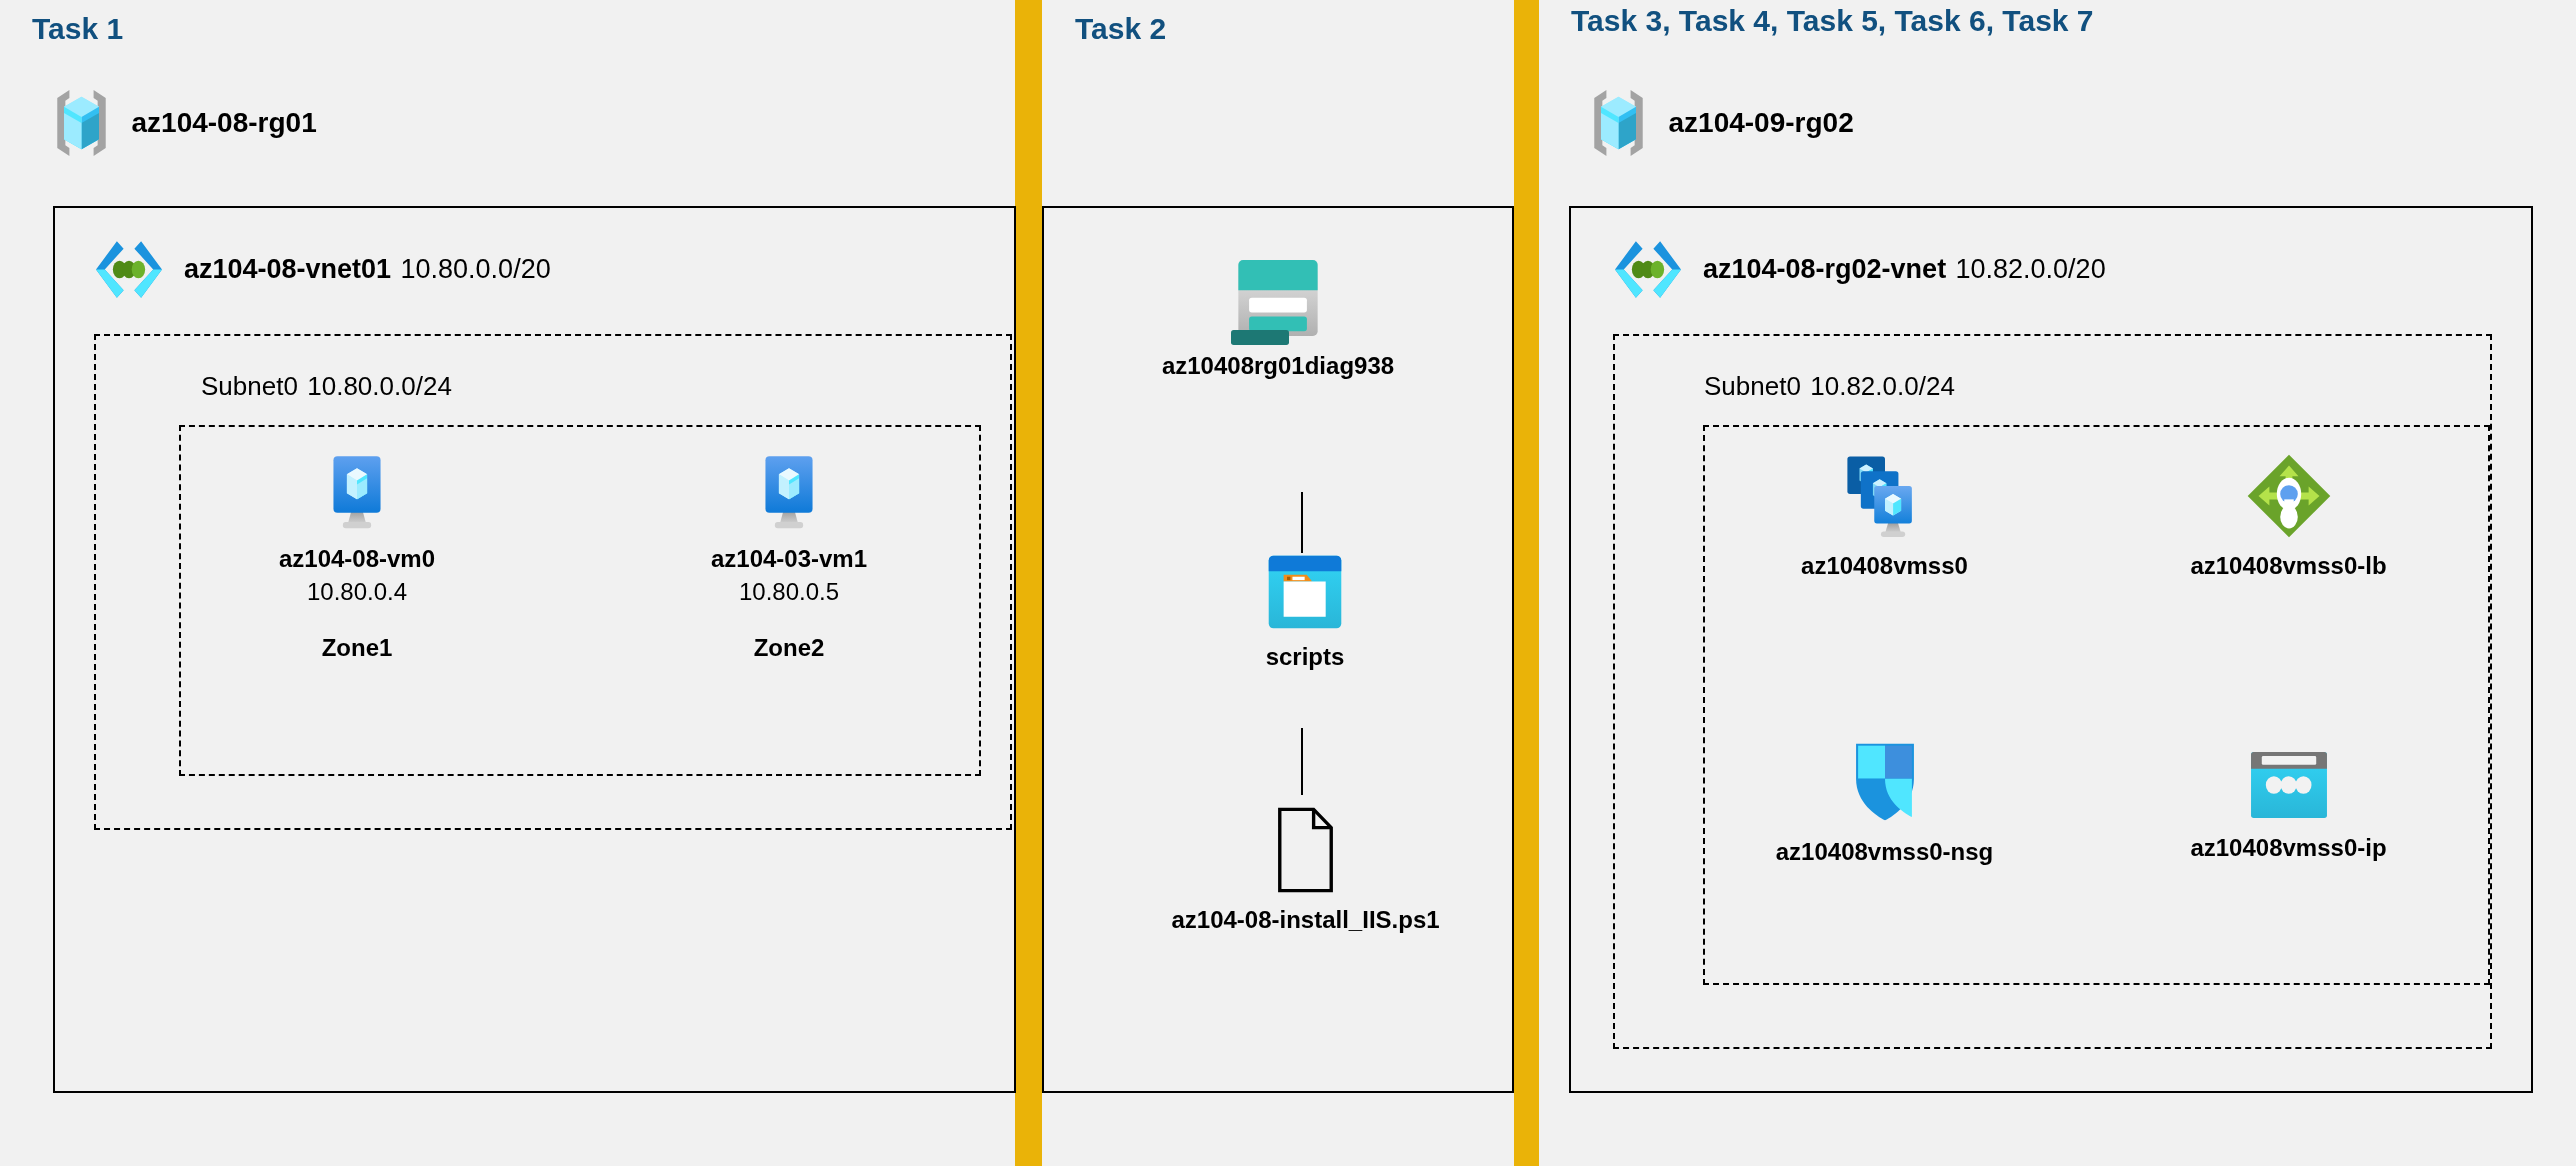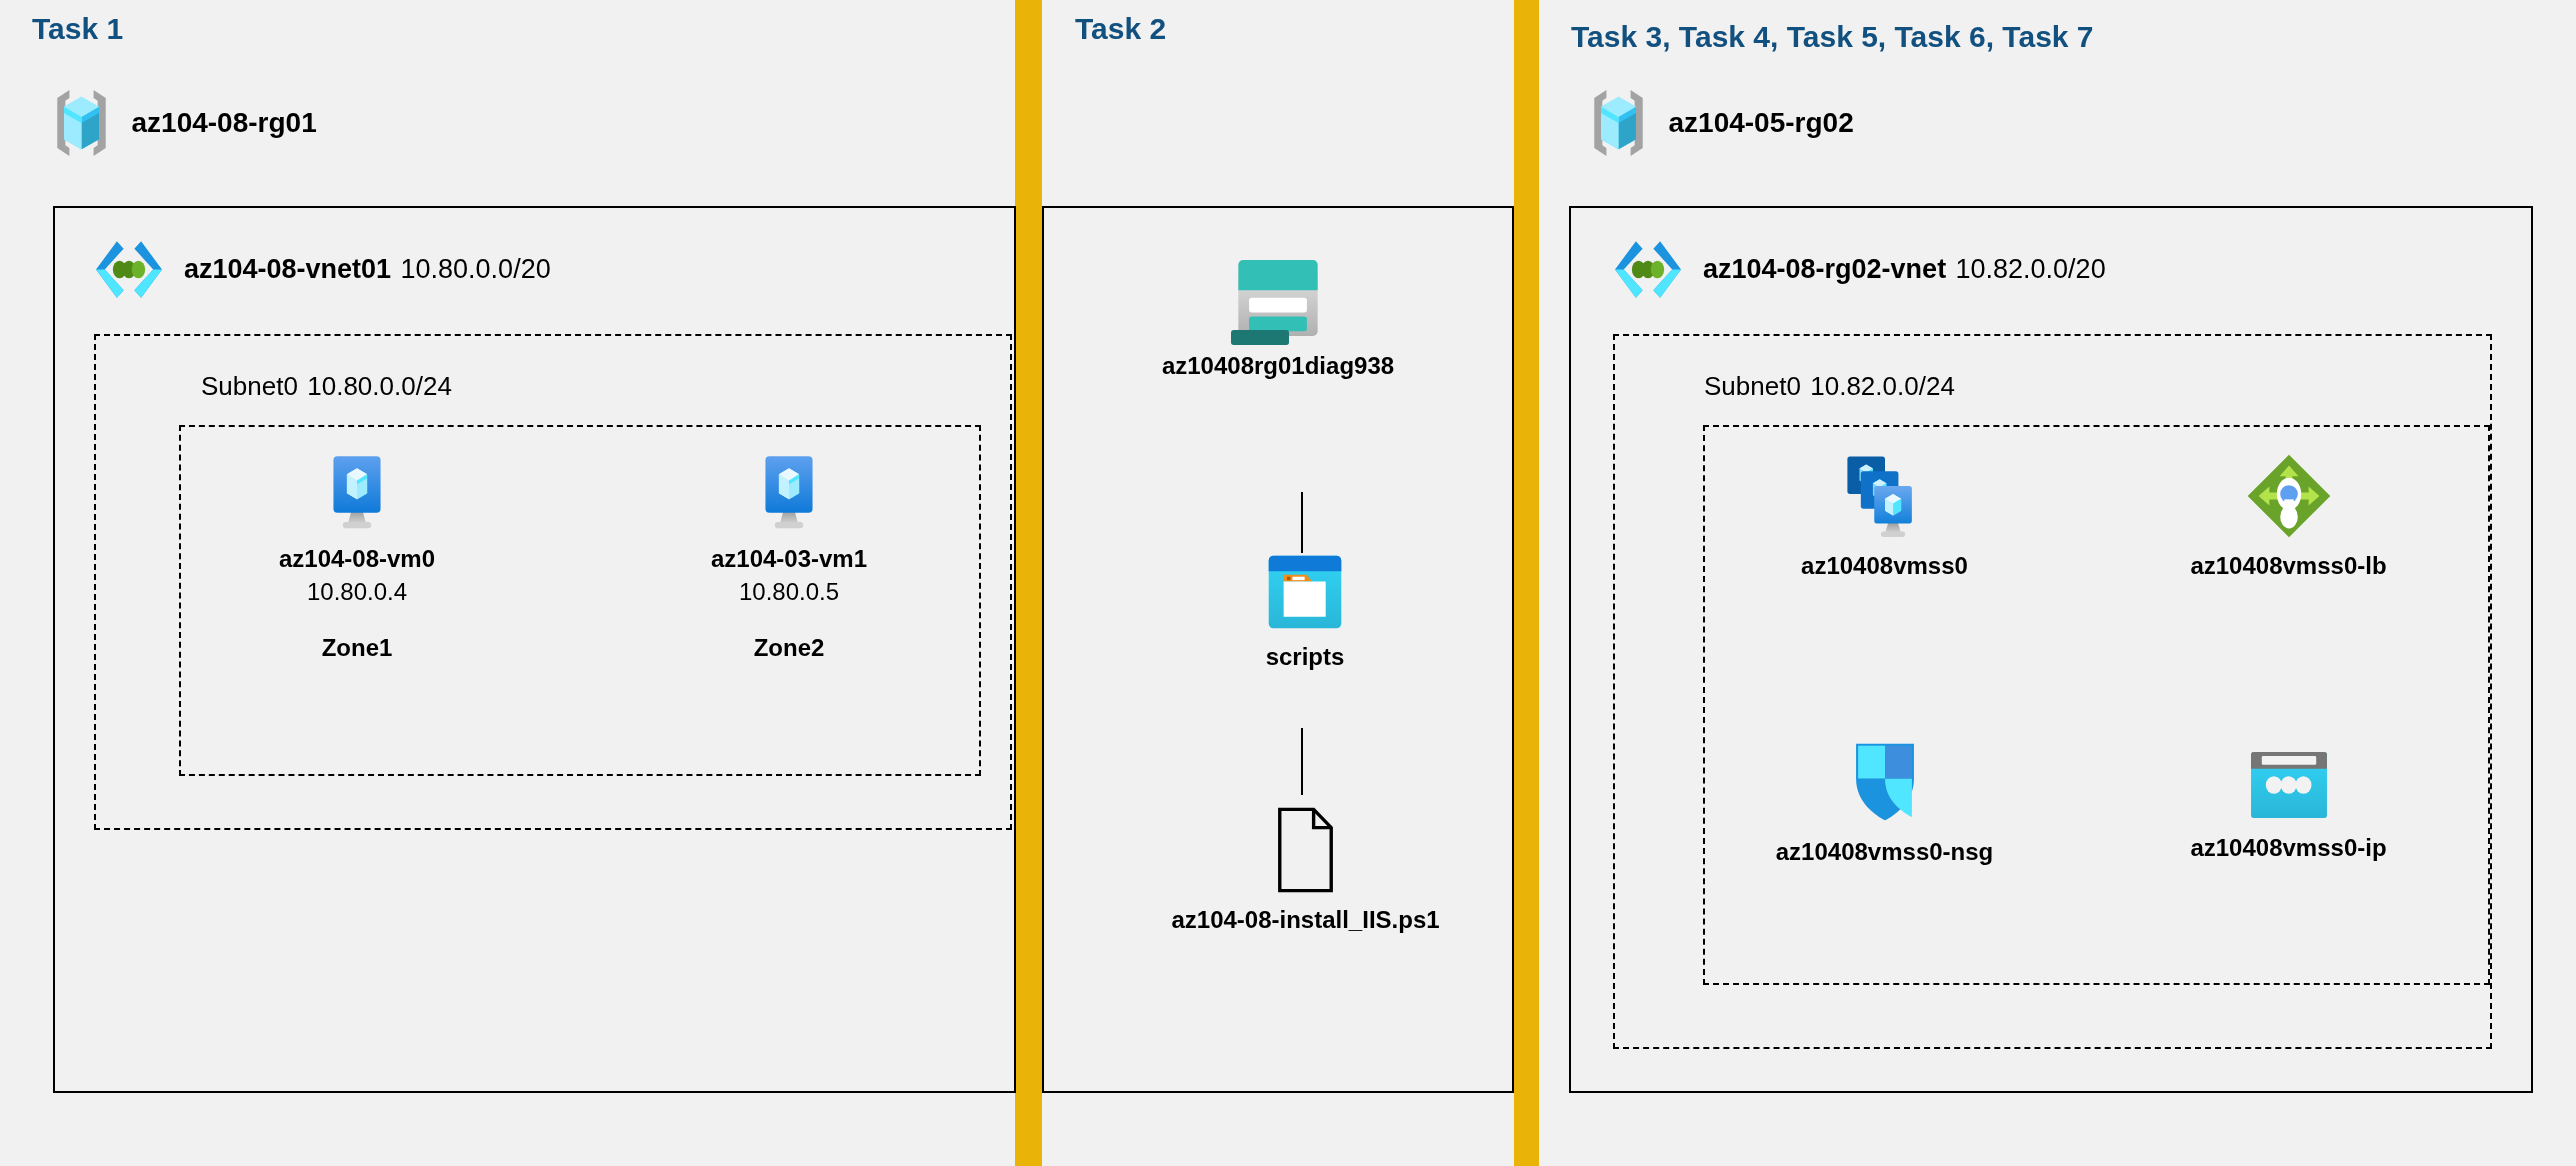--- a/index.html
+++ b/index.html
@@ -196,36 +196,36 @@
       <svg width="65" height="88" viewBox="0 0 96 130">
         <path d="M10 5 h50 l26 27 v93 h-76 Z" fill="#f1f1f1" stroke="#000000" stroke-width="5" stroke-linejoin="miter"></path>
         <path d="M60 5 v27 h26" fill="none" stroke="#000000" stroke-width="5"></path>
       </svg>
     </span>
     <span class="node-label">az104-08-install_IIS.ps1</span>
   </div>
 
   <div class="panel" style="left:1539px;top:0px;width:1037px;height:1166px;"></div>
 
-  <div class="task-title" style="left:1571px;top:20px;">Task 3, Task 4, Task 5, Task 6, Task 7</div>
+  <div class="task-title" style="left:1571px;top:4px;">Task 3, Task 4, Task 5, Task 6, Task 7</div>
 
   <div class="rg-row" style="left:1586px;top:86px;">
     <span>
       <svg width="65" height="74" viewBox="0 0 96 110">
         <path d="M30 6 L12 18 L12 92 L30 104 L30 92 L24 88 L24 22 L30 18 Z" fill="#a3a3a3"></path>
         <path d="M66 6 L84 18 L84 92 L66 104 L66 92 L72 88 L72 22 L66 18 Z" fill="#a3a3a3"></path>
         <polygon points="48,16 74,31 74,79 48,94 22,79 22,31" fill="#9cebff"></polygon>
         <polygon points="48,16 74,31 48,46 22,31" fill="#9cebff"></polygon>
         <polygon points="48,46 74,31 74,79 48,94" fill="#32bff2"></polygon>
         <polygon points="48,46 22,31 22,79 48,94" fill="#50e6ff"></polygon>
         <polygon points="48,55 74,40 74,79 48,94" fill="#2ea4c9"></polygon>
         <polygon points="48,55 22,40 22,79 48,94" fill="#9cebff"></polygon>
       </svg>
     </span>
-    <span class="rg-name">az104-05-rg02</span>
+    <span class="rg-name">az104-09-rg02</span>
   </div>
 
   <div class="solidbox" style="left:1569px;top:206px;width:964px;height:887px;"></div>
 
   <div class="vnet-row" style="left:1613px;top:237px;">
     <span>
       <svg width="70" height="65" viewBox="0 0 104 96">
         <path d="M34 6 L44 17 L16 48 L44 79 L34 90 L3 48 Z" fill="#1b93de"></path>
         <path d="M16 48 L44 79 L34 90 L3 48 Z" fill="#50e6ff"></path>
         <path d="M70 6 L60 17 L88 48 L60 79 L70 90 L101 48 Z" fill="#1b93de"></path>

